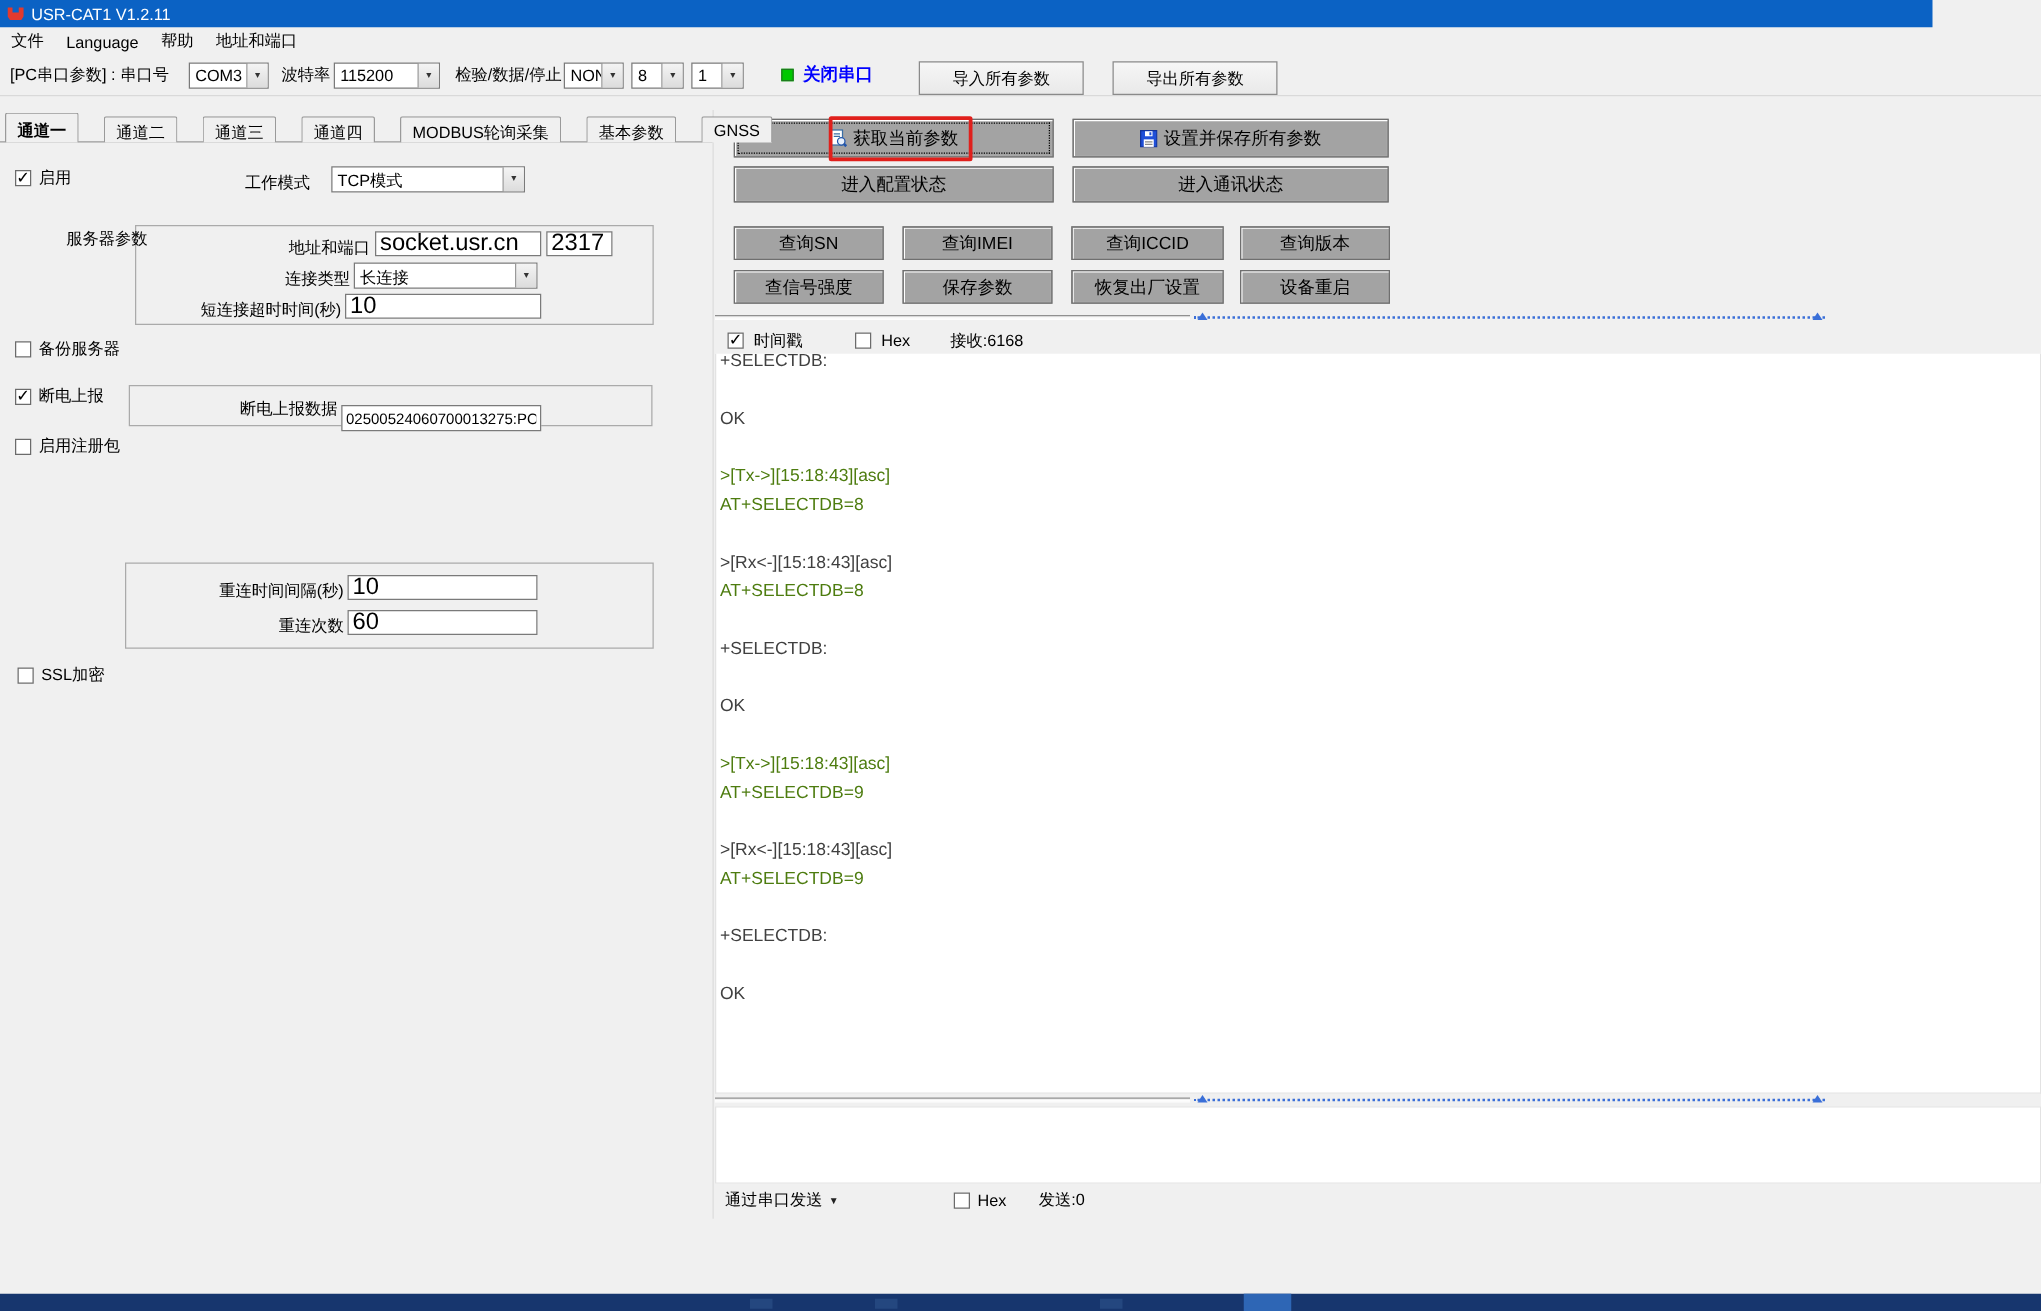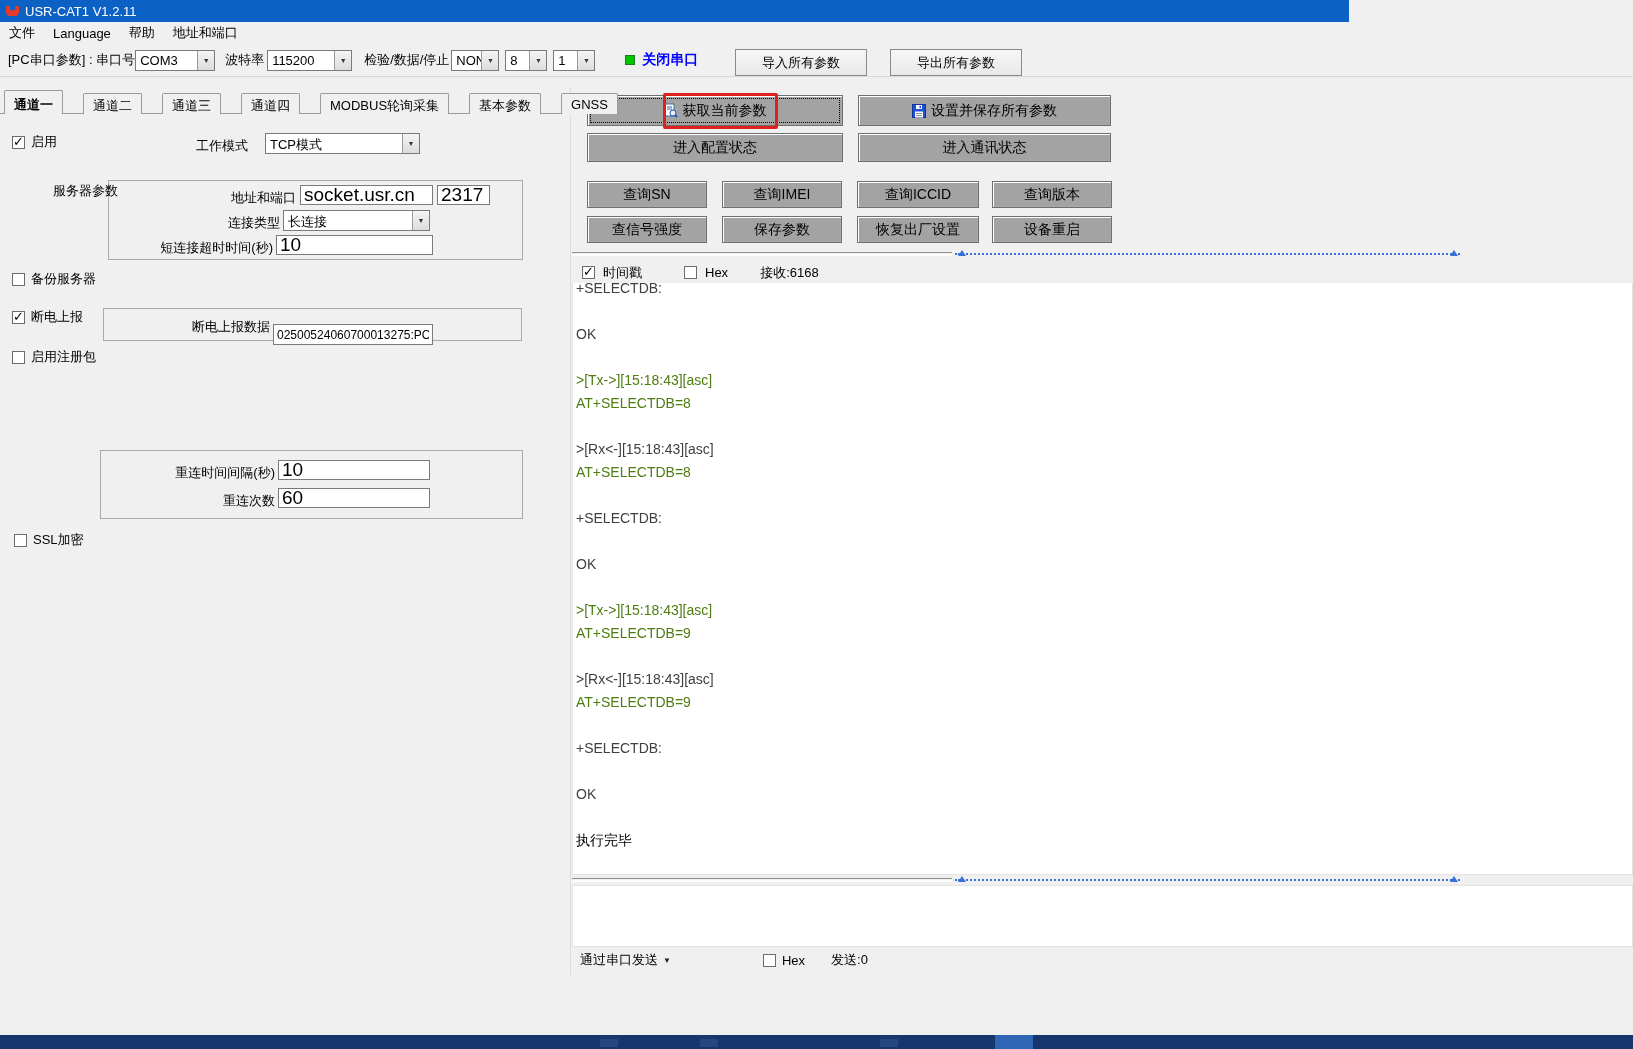--- a/index.html
+++ b/index.html
@@ -1,20 +1,20 @@
 <!DOCTYPE html>
 <html><head>
 <meta charset="utf-8">
 <style>
   * { margin:0; padding:0; box-sizing:border-box; }
   html,body { width:1633px; height:1049px; font-family:"Liberation Sans","DejaVu Sans",sans-serif; background:#f0f0f0; overflow:hidden; position:relative; }
   .abs { position:absolute; }
 
   
-  #titlebar { left:0; top:0; width:1349px; height:22px; background:#0b62c4; color:#fff; font-size:13px; display:flex; align-items:center; }
+  #titlebar { left:0; top:0; width:1546px; height:22px; background:#0b62c4; color:#fff; font-size:13px; display:flex; align-items:center; }
   #titlebar .logo { margin:0 6px 0 6px; display:inline-block; }
 
   
   #menubar { left:0; top:22px; width:1633px; height:22px; background:#f0f0f0; display:flex; align-items:center; font-size:13px; color:#000; }
   .menu-item { padding:2px 9px; cursor:default; }
 
   
   #serialbar { left:0; top:44px; width:1633px; height:33px; background:#f0f0f0; border-bottom:1px solid #d9d9d9; display:flex; align-items:center; font-size:13px; }
   #serialbar > * { flex:none; }
   .combo { background:#fff; border:1px solid #7a7a7a; height:21px; display:flex; align-items:stretch; font-size:13px; }
@@ -88,21 +88,21 @@
 
 <div id="menubar" class="abs">
     <span class="menu-item">文件</span>
     <span class="menu-item">Language</span>
     <span class="menu-item">帮助</span>
     <span class="menu-item">地址和端口</span>
   </div>
 
 <div id="serialbar" class="abs">
   <span class="flabel" style="margin-left:8px">[PC串口参数] : 串口号</span>
-  <div class="combo" style="width:80px; margin-left:0">
+  <div class="combo" style="width:64px; margin-left:16px">
     <span class="val">COM3</span>
     <span class="arrow">▼</span>
   </div>
   <span class="flabel" style="margin-left:10px">波特率</span>
   <div class="combo" style="width:85px; margin-left:3px">
     <span class="val">115200</span>
     <span class="arrow">▼</span>
   </div>
   <span class="flabel" style="margin-left:12px">检验/数据/停止</span>
   <div class="combo" style="width:48px; margin-left:2px">
@@ -264,21 +264,20 @@
     <div class="log-line b">&gt;[Tx-&gt;][15:18:43][asc]</div>
     <div class="log-line b">AT+SELECTDB=9</div>
     <div class="log-line g">&nbsp;</div>
     <div class="log-line g">&gt;[Rx&lt;-][15:18:43][asc]</div>
     <div class="log-line b">AT+SELECTDB=9</div>
     <div class="log-line g">&nbsp;</div>
     <div class="log-line g">+SELECTDB:</div>
     <div class="log-line g">&nbsp;</div>
     <div class="log-line g">OK</div>
     <div class="log-line g">&nbsp;</div>
-    <div class="log-line k">执行完毕</div>
   </div>
 
 <div class="splitter abs" style="left:572px; top:876px; width:1061px">
   <span class="grooves"></span>
   <span class="mark-l"></span>
   <span class="dotline"></span>
   <span class="mark-r"></span>
 </div>
 
 <div id="send-area" class="abs"></div>

